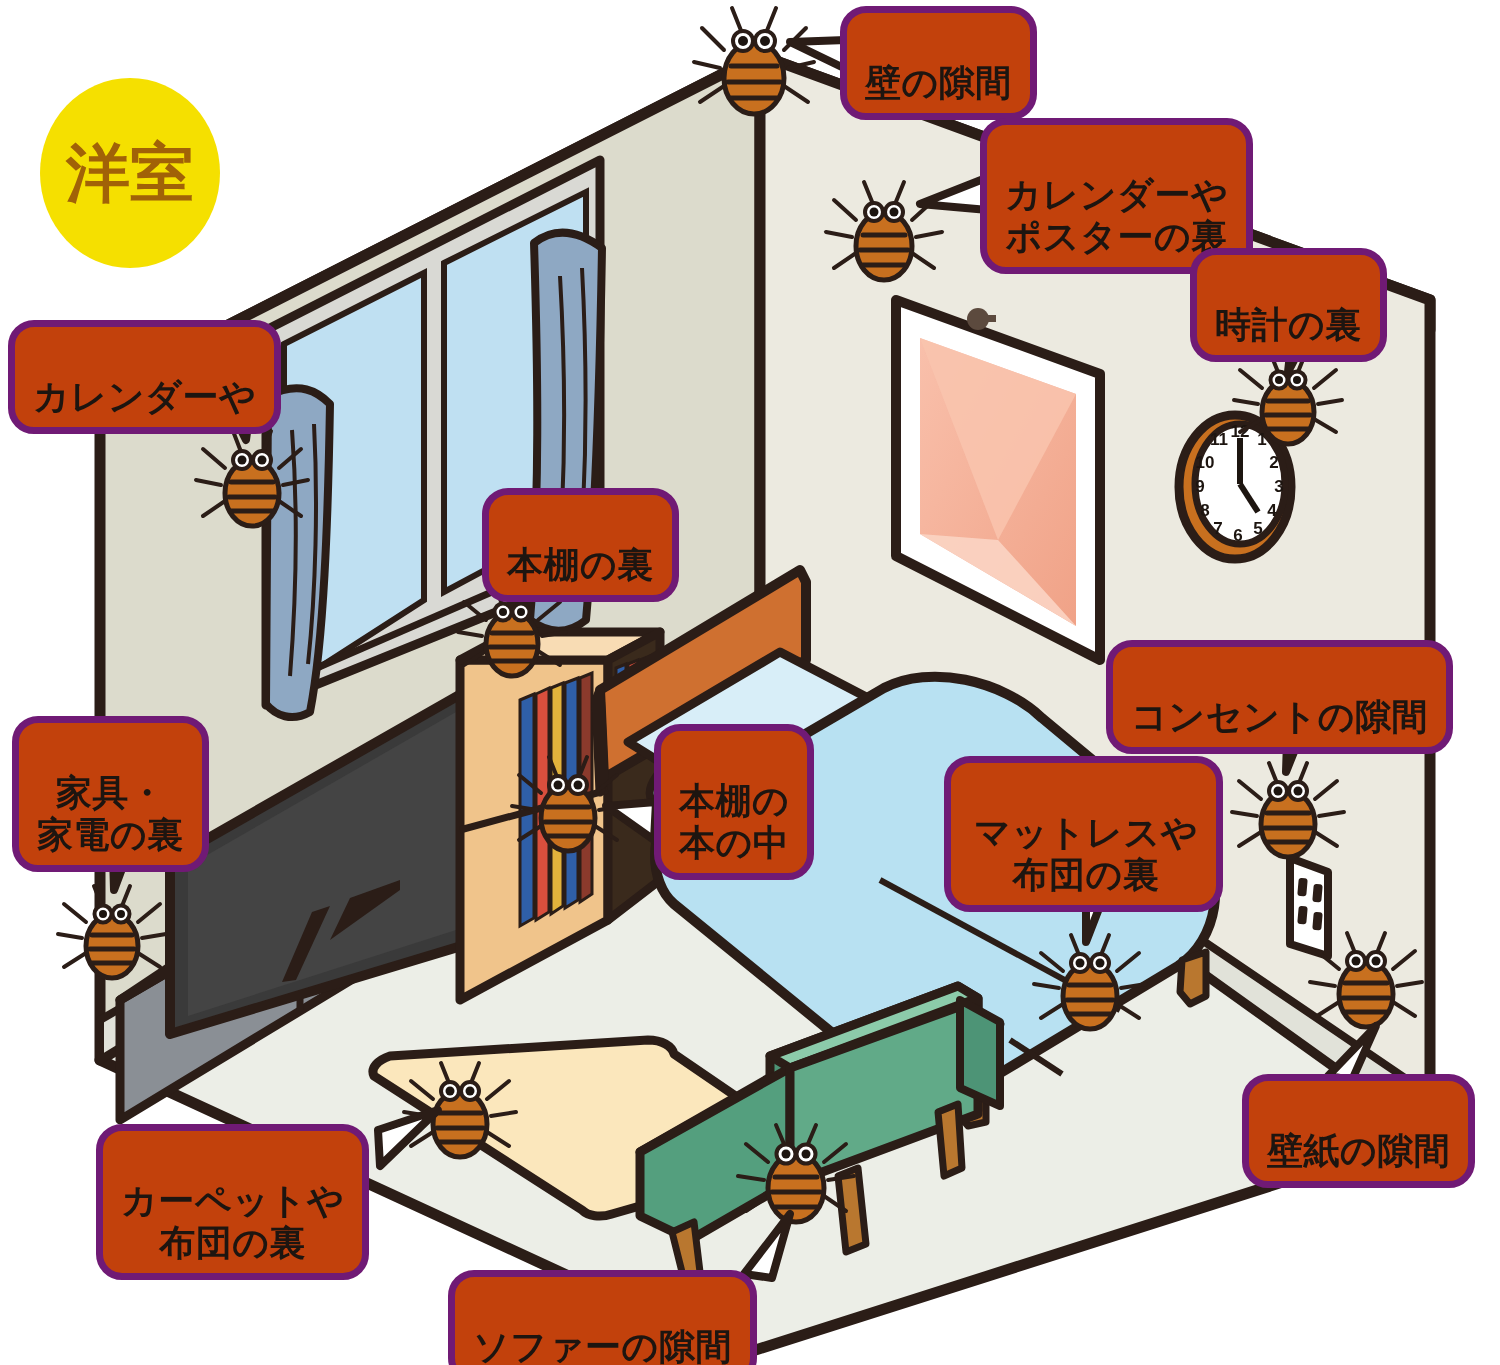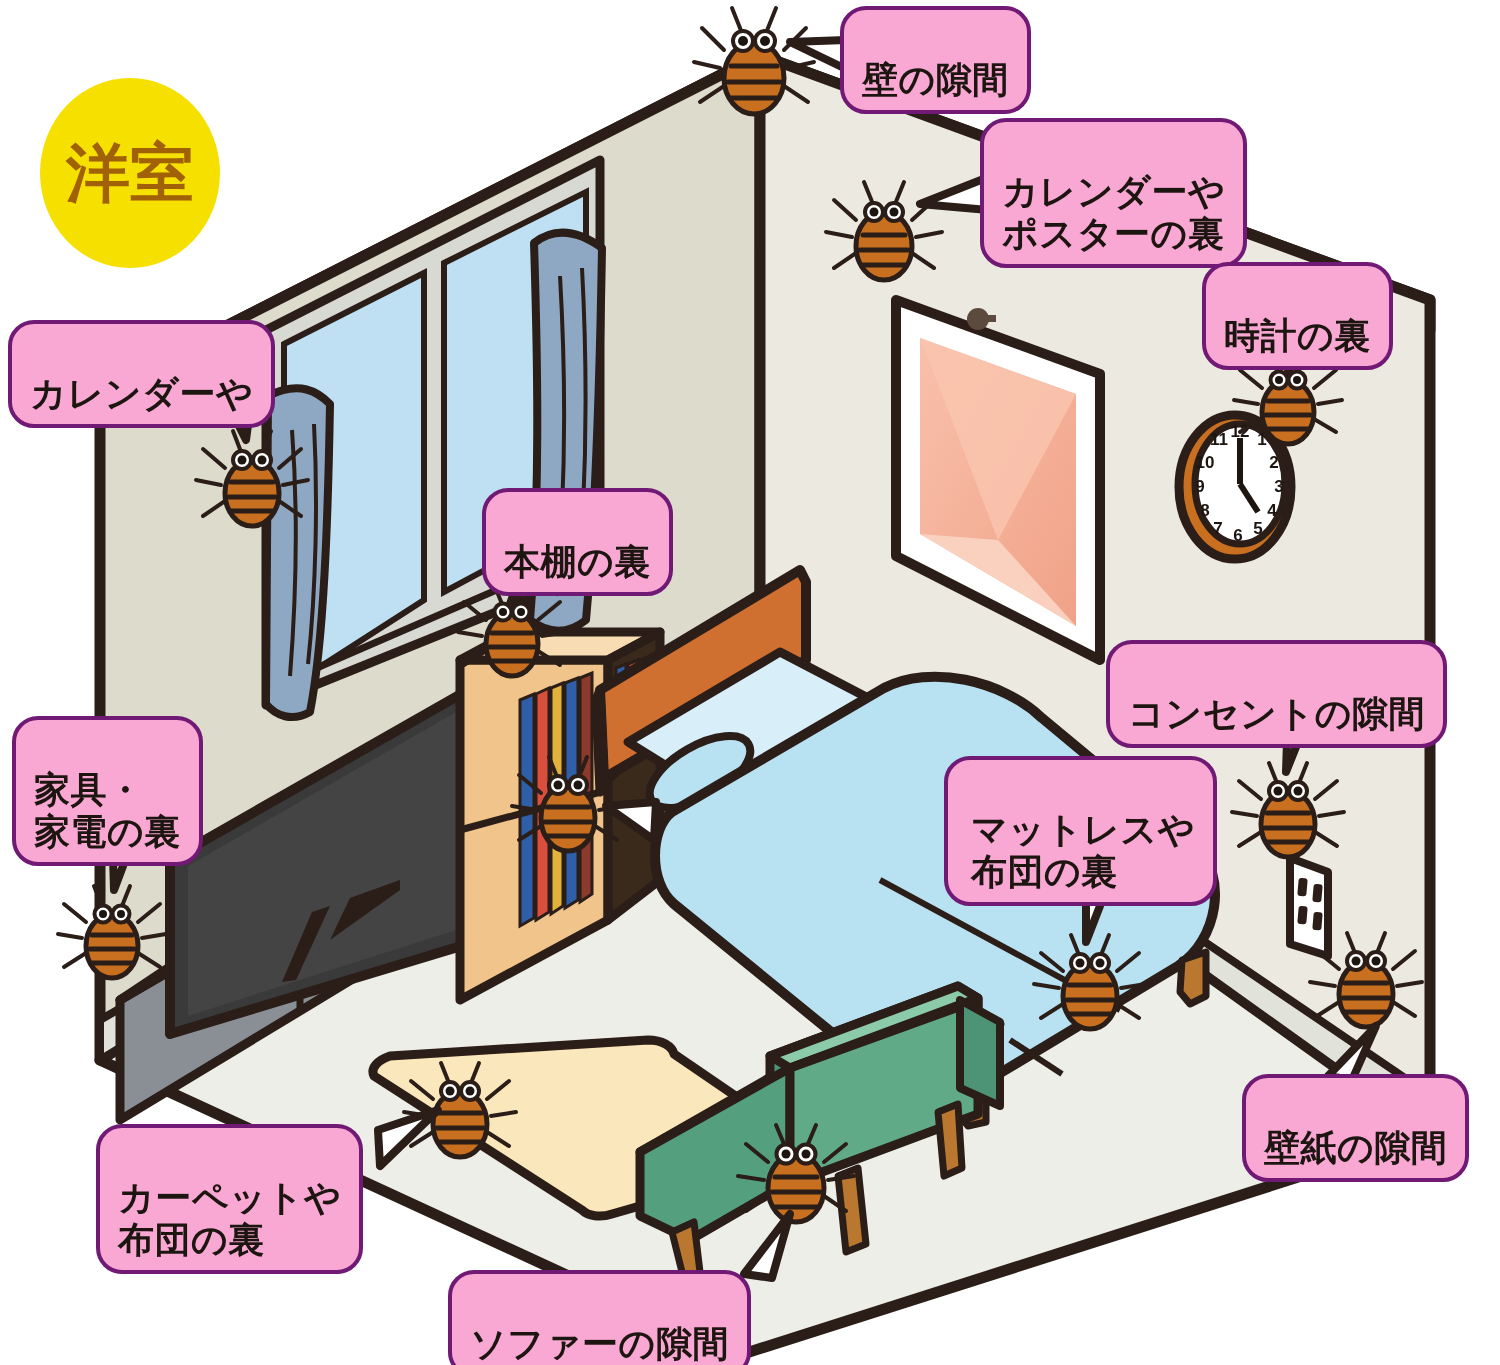--- a/index.html
+++ b/index.html
@@ -7,27 +7,27 @@
   body{
     width:1500px;height:1365px;position:relative;overflow:hidden;
     font-family:"Liberation Sans","DejaVu Sans",sans-serif;
   }
   #stage{position:absolute;inset:0;width:1500px;height:1365px;}
   svg.scene{position:absolute;left:0;top:0;width:1500px;height:1365px;display:block;}
 
   
   .callout{
     position:absolute;
-    background:#f9a8d4;
-    border:4px solid #701a75;
+    background:#c2410c;
+    border:7px solid #701a75;
     border-radius:26px;
     color:#1d1510;
     font-weight:700;
     line-height:1.17;
-    text-align:left;
+    text-align:center;
     padding:7px 18px 9px 18px;
     white-space:pre-line;
     letter-spacing:0.5px;
     box-sizing:border-box;
     z-index:40;
   }
   .callout.sz-md{font-size:36px;}
 
   
   .badge{
@@ -504,41 +504,45 @@
 
   <div class="callout sz-md" style="left:840px;top:6px;">
     <span>壁の隙間</span>
   </div>
 
   <div class="callout sz-md" style="left:980px;top:118px;">
     <span>カレンダーや
 ポスターの裏</span>
   </div>
 
-  <div class="callout sz-md" style="left:1190px;top:262px;margin-left:12px;">
+  <div class="callout sz-md" style="left:1190px;top:248px;">
     <span>時計の裏</span>
   </div>
 
   <div class="callout sz-md" style="left:8px;top:320px;">
     <span>カレンダーや</span>
   </div>
 
   <div class="callout sz-md" style="left:482px;top:488px;">
     <span>本棚の裏</span>
   </div>
 
   <div class="callout sz-md" style="left:1106px;top:640px;">
     <span>コンセントの隙間</span>
   </div>
 
   <div class="callout sz-md" style="left:12px;top:716px;">
     <span>家具・
 家電の裏</span>
   </div>
 
+  <div class="callout sz-md" style="left:654px;top:724px;">
+    <span>本棚の
+本の中</span>
+  </div>
 
   <div class="callout sz-md" style="left:944px;top:756px;padding-left:23px;">
     <span>マットレスや
 布団の裏</span>
   </div>
 
   <div class="callout sz-md" style="left:1242px;top:1074px;">
     <span>壁紙の隙間</span>
   </div>
 

